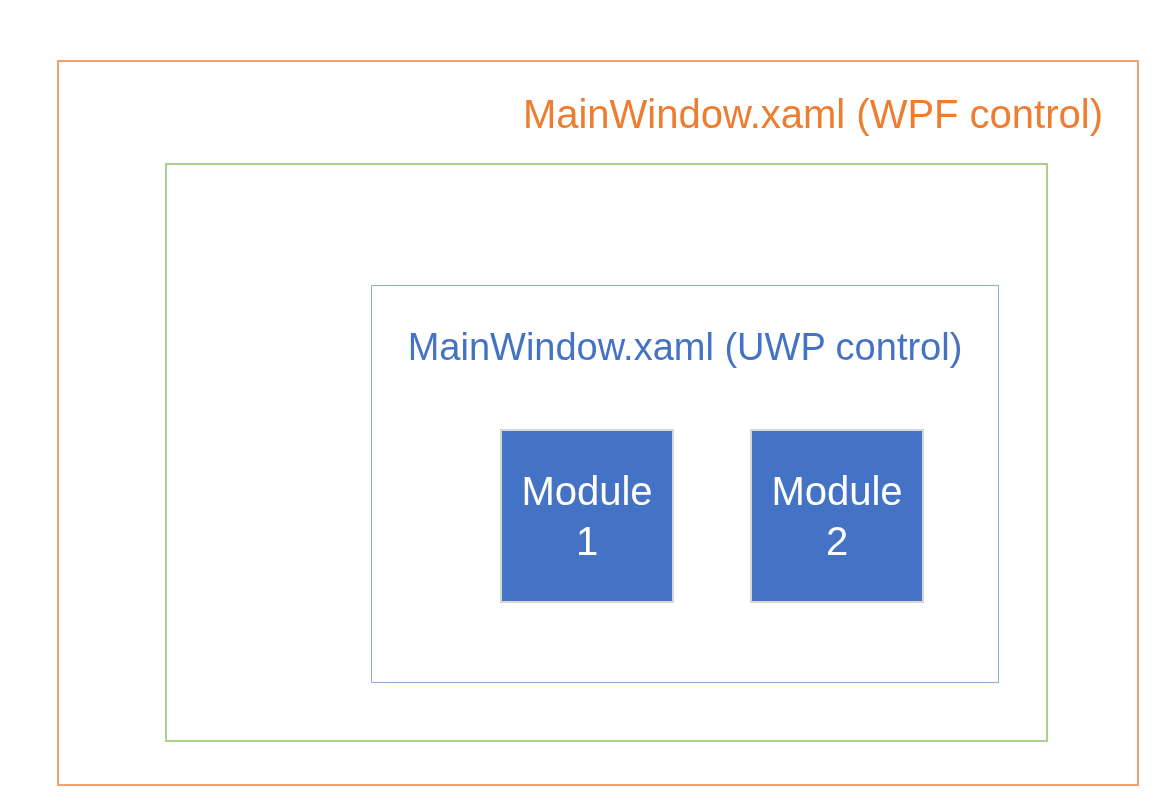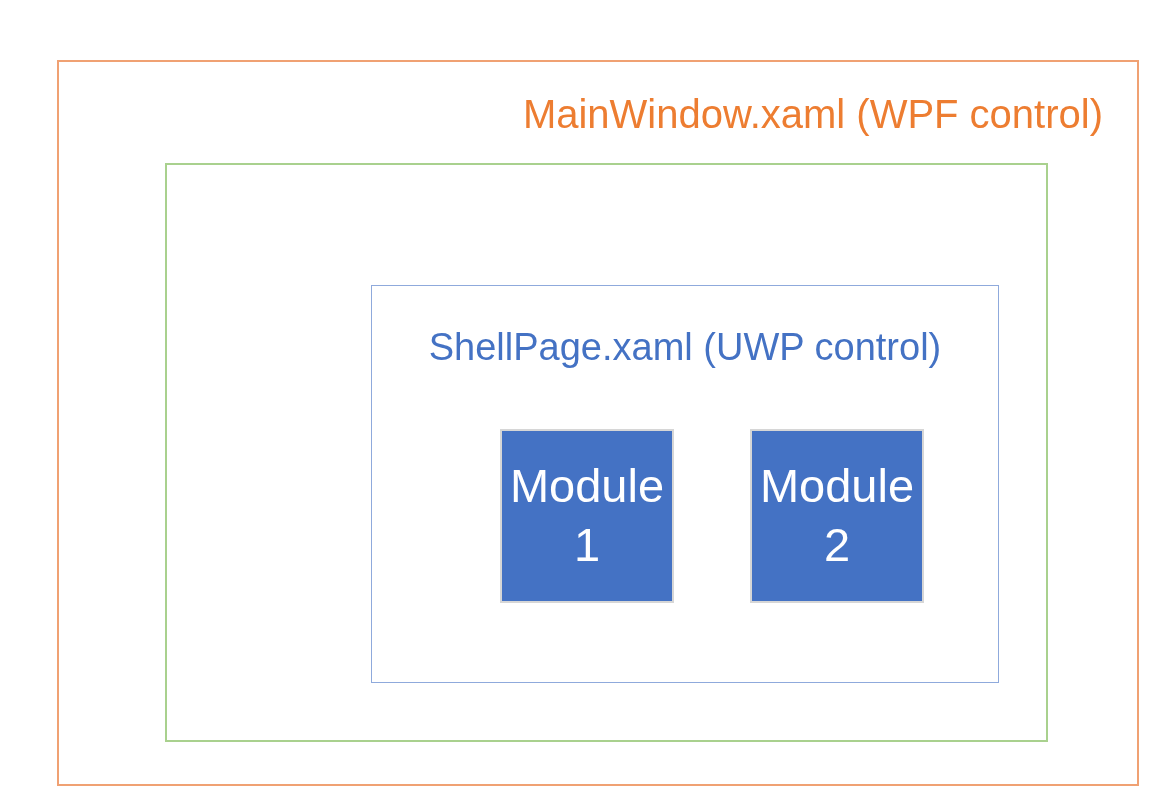--- a/index.html
+++ b/index.html
@@ -61,39 +61,39 @@
     position: absolute;
     top: 143px;
     width: 174px; height: 174px;
     background: #4472c4;
     border: 2px solid #d6d6d6;
     display: flex;
     flex-direction: column;
     align-items: center;
     justify-content: center;
     color: #ffffff;
-    font-size: 47px;
+    font-size: 40px;
     line-height: 1.25;
     text-align: center;
   }
   .module-1 { left: 128px; }
   .module-2 { left: 378px; }
 </style>
 </head>
 <body>
 
 <div class="canvas">
 
   <div class="box box-mainwindow">
     <div class="label-mainwindow">MainWindow.xaml (WPF control)</div>
 
     <div class="box box-xamlhost">
 
       <div class="box box-shellpage">
-        <div class="label-shellpage">ShellPage.xaml (UWP control)</div>
+        <div class="label-shellpage">MainWindow.xaml (UWP control)</div>
 
         <div class="module module-1">
           <div>Module</div>
           <div>1</div>
         </div>
 
         <div class="module module-2">
           <div>Module</div>
           <div>2</div>
         </div>

